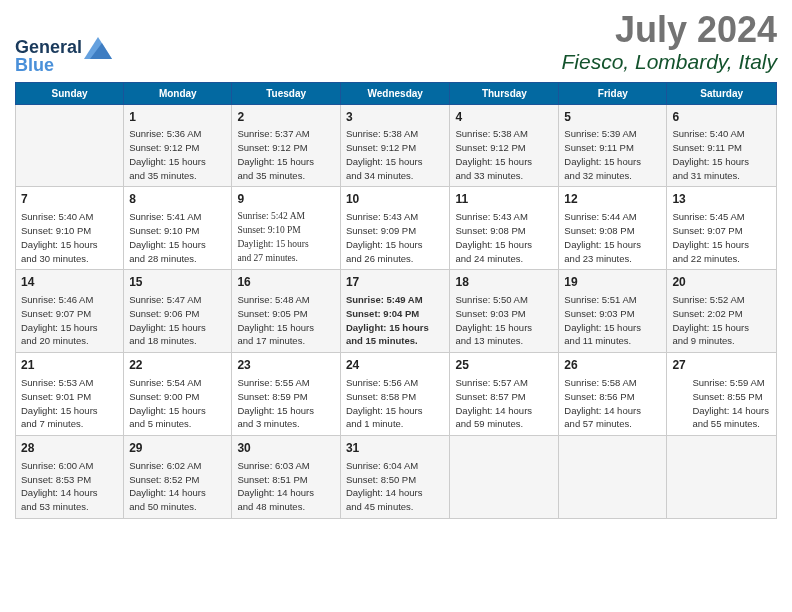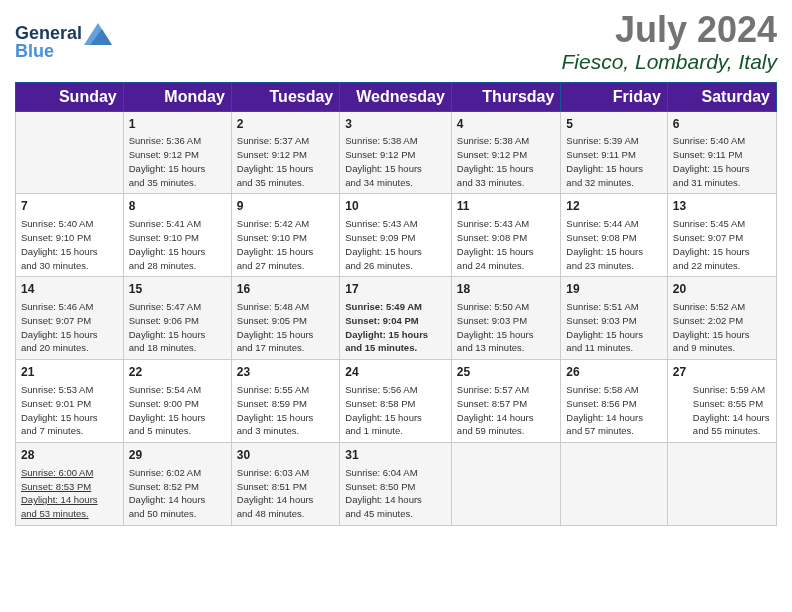--- a/index.html
+++ b/index.html
@@ -45,25 +45,25 @@
       font-size: 21px;
       color: #14532d;
       font-style: italic;
     }
     table {
       width: 100%;
       border-collapse: collapse;
       font-size: 10.5px;
     }
     thead tr th {
-      background-color: #4c1d95;
+      background-color: #0369a1;
       color: white;
       padding: 5px 6px;
-      text-align: right;
-      font-size: 16px;
+      text-align: center;
+      font-size: 10px;
       font-weight: bold;
       border: 1px solid #1a5499;
     }
     tbody tr td {
       border: 1px solid #ccc;
       vertical-align: top;
       padding: 4px 5px;
       height: 78px;
       width: 113px;
       color: #333;
@@ -89,21 +89,21 @@
       line-height: 1.45;
     }
     .empty-cell {
       background-color: #f5f5f5;
     }
   </style>
 </head>
 <body>
 
 <div class="container">
-  <div style="display:flex; justify-content:space-between; align-items:center; margin-bottom:4px;">
+  <div style="display:flex; justify-content:space-between; align-items:flex-end; margin-bottom:4px;">
     <div class="header-logo">
       <div>
         <div style="display:flex; align-items:center;">
           <span class="logo-text">General</span>
           <svg class="logo-icon" viewBox="0 0 28 22" xmlns="http://www.w3.org/2000/svg">
             <polygon points="0,22 14,0 28,22" fill="#4a90d9" opacity="0.85"></polygon>
             <polygon points="6,22 18,6 28,22" fill="#2d6db5" opacity="0.7"></polygon>
           </svg>
         </div>
         <div style="font-size:18px; font-weight:bold; color:#4a90d9; margin-top:-4px;">Blue</div>
@@ -183,21 +183,21 @@
           </td>
           <td>
             <span class="day-num">8</span>
             <div class="day-info" style="white-space: pre-line;">Sunrise: 5:41 AM
 Sunset: 9:10 PM
 Daylight: 15 hours
 and 28 minutes.</div>
           </td>
           <td>
             <span class="day-num">9</span>
-            <div class="day-info" style="white-space: pre-line;">Sunrise: 5:42 AM
+            <div class="day-info" style="white-space: pre-line; font-family: Liberation Serif, serif;">Sunrise: 5:42 AM
 Sunset: 9:10 PM
 Daylight: 15 hours
 and 27 minutes.</div>
           </td>
           <td>
             <span class="day-num">10</span>
             <div class="day-info" style="white-space: pre-line;">Sunrise: 5:43 AM
 Sunset: 9:09 PM
 Daylight: 15 hours
 and 26 minutes.</div>
@@ -322,21 +322,21 @@
             <span class="day-num">27</span>
             <div class="day-info" style="white-space: pre-line; margin-left: 20px;">Sunrise: 5:59 AM
 Sunset: 8:55 PM
 Daylight: 14 hours
 and 55 minutes.</div>
           </td>
         </tr>
         <tr>
           <td>
             <span class="day-num">28</span>
-            <div class="day-info" style="white-space: pre-line; text-decoration: underline;">Sunrise: 6:00 AM
+            <div class="day-info" style="white-space: pre-line;">Sunrise: 6:00 AM
 Sunset: 8:53 PM
 Daylight: 14 hours
 and 53 minutes.</div>
           </td>
           <td>
             <span class="day-num">29</span>
             <div class="day-info" style="white-space: pre-line;">Sunrise: 6:02 AM
 Sunset: 8:52 PM
 Daylight: 14 hours
 and 50 minutes.</div>

